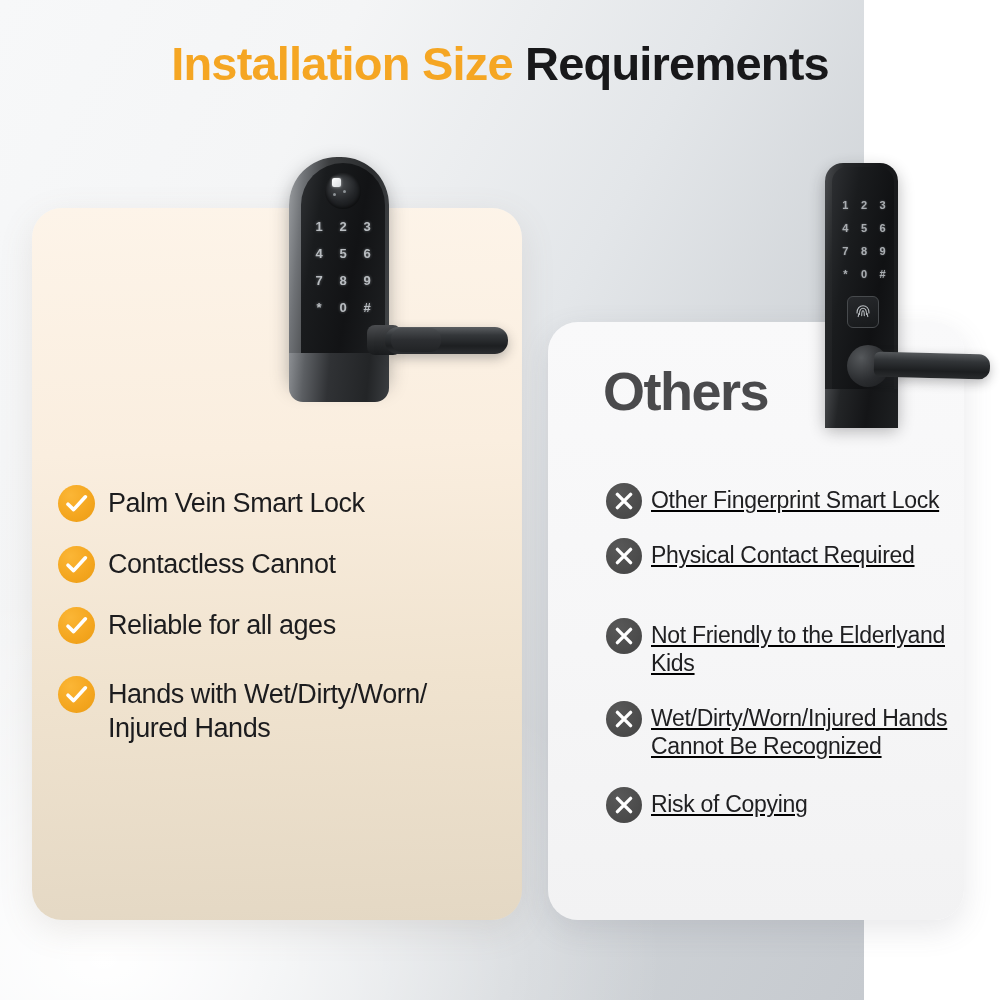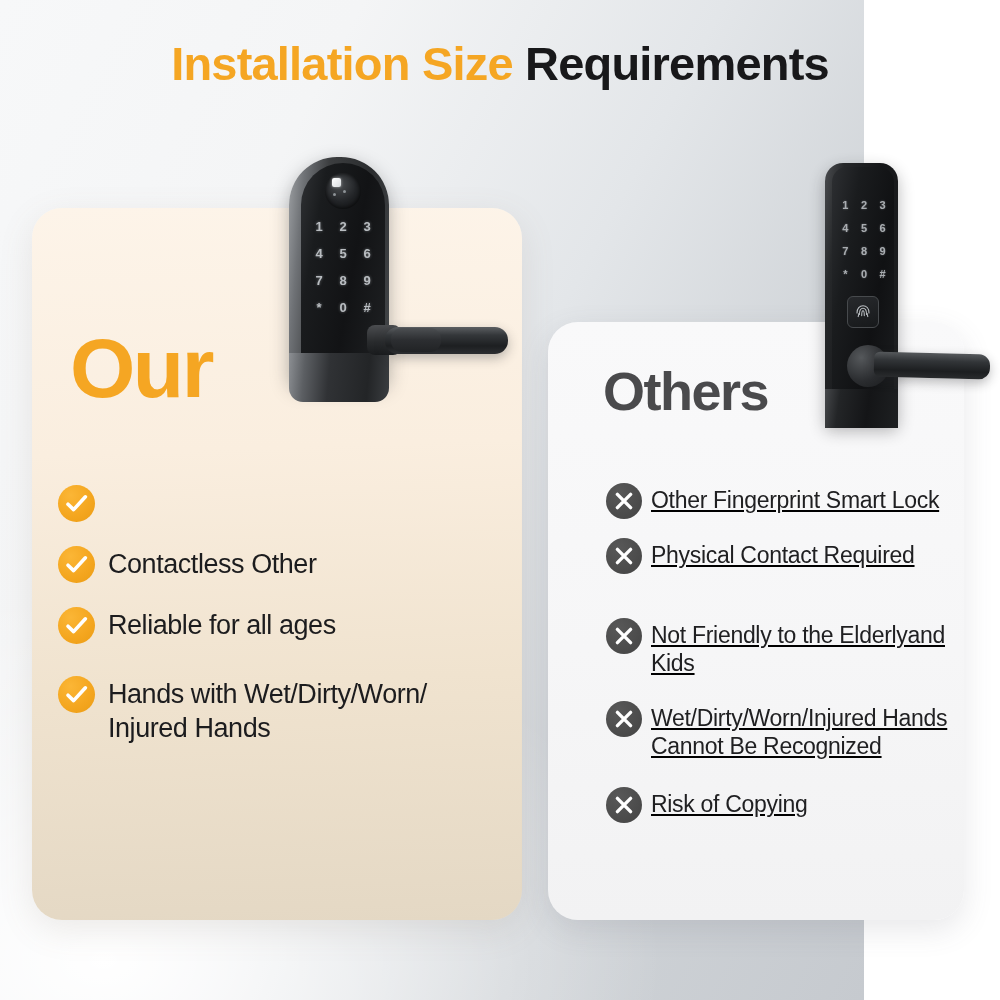--- a/index.html
+++ b/index.html
@@ -310,21 +310,20 @@
 <body>
 
 <div id="page">
 
   <div id="title">
     <span class="accent">Installation Size</span><span class="plain"> Requirements</span>
   </div>
 
   <div class="card" id="card-our"></div>
 
-  <div class="card-heading" id="heading-our">Our</div>
 
   <div id="lock-our">
     <div class="bezel"></div>
     <div class="faceplate"></div>
     <div class="sensor-ring"></div>
     <div class="sensor-cam"></div>
     <div class="sensor-dot sd1"></div>
     <div class="sensor-dot sd2"></div>
     <div class="keypad">
       <span>1</span>
@@ -346,28 +345,29 @@
     <div class="handle-pad"></div>
   </div>
 
   <ul class="feature-list" id="list-our">
     <li class="feature-item">
       <span class="badge badge-check">
         <svg width="37" height="37" viewBox="0 0 37 37">
             <path d="M10 19.2 L15.6 24.6 L27.4 11.8" fill="none" stroke="#ffffff" stroke-width="3.6" stroke-linecap="round" stroke-linejoin="round"></path>
           </svg>
       </span>
+      <span class="feature-text">Palm Vein Smart Lock</span>
     </li>
     <li class="feature-item">
       <span class="badge badge-check">
         <svg width="37" height="37" viewBox="0 0 37 37">
             <path d="M10 19.2 L15.6 24.6 L27.4 11.8" fill="none" stroke="#ffffff" stroke-width="3.6" stroke-linecap="round" stroke-linejoin="round"></path>
           </svg>
       </span>
-      <span class="feature-text">Contactless Other</span>
+      <span class="feature-text">Contactless Cannot</span>
     </li>
     <li class="feature-item">
       <span class="badge badge-check">
         <svg width="37" height="37" viewBox="0 0 37 37">
             <path d="M10 19.2 L15.6 24.6 L27.4 11.8" fill="none" stroke="#ffffff" stroke-width="3.6" stroke-linecap="round" stroke-linejoin="round"></path>
           </svg>
       </span>
       <span class="feature-text">Reliable for all ages</span>
     </li>
     <li class="feature-item">

